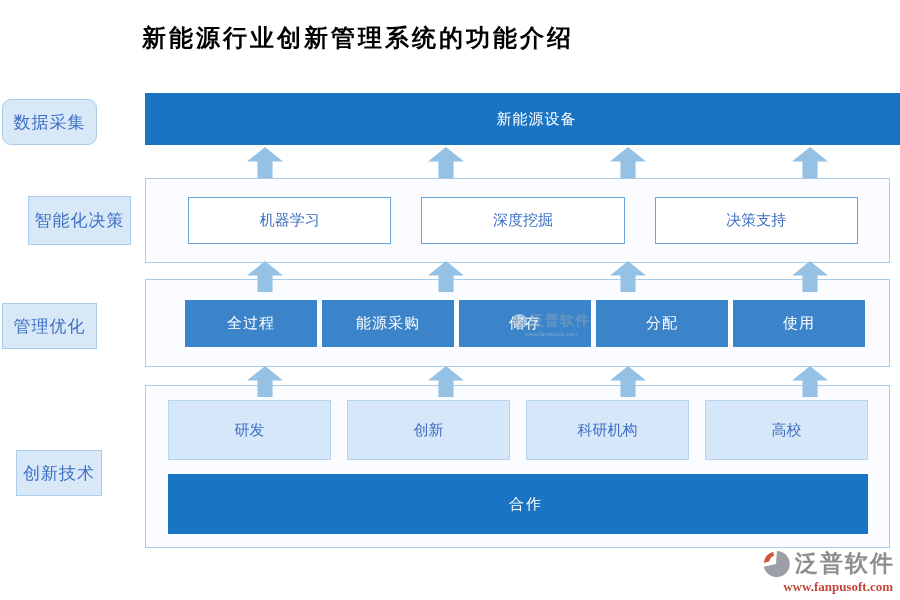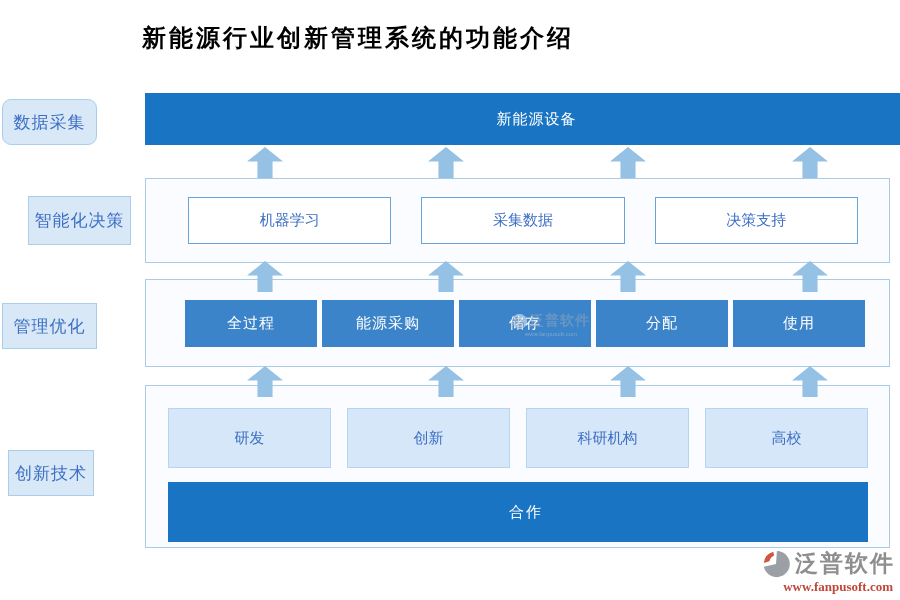--- a/index.html
+++ b/index.html
@@ -14,39 +14,39 @@
   }
   
   .side-label{
     position:absolute;background:#d9e8f7;border:1px solid #abcdec;
     color:#3e6fc4;font-size:17px;display:flex;align-items:center;justify-content:center;
     letter-spacing:1px;
   }
   .sl1{left:2px;top:99px;width:93px;height:44px;border-radius:9px;}
   .sl2{left:2px;top:196px;width:101px;height:47px;margin-left:26px;}
   .sl3{left:2px;top:303px;width:93px;height:44px;}
-  .sl4{left:8px;top:450px;width:84px;height:44px;}
+  .sl4{left:16px;top:450px;width:84px;height:44px;}
   
   .dark-bar{
     position:absolute;background:#1a74c4;color:#fff;font-size:15px;
     display:flex;align-items:center;justify-content:center;letter-spacing:1px;
   }
   .bar-top{left:145px;top:93px;width:783px;height:52px;}
   
   .layer-box{
     position:absolute;left:145px;width:745px;background:#fbfcff;
     border:1px solid #a9cbe8;box-sizing:border-box;z-index:1;
   }
   .layer2{top:178px;height:85px;}
   .layer3{top:279px;height:88px;}
   .layer4{top:385px;height:163px;}
   .row{display:flex;align-items:center;}
   .row2{height:100%;padding:0 31px 0 42px;gap:30px;}
   .row3{height:100%;padding:0 24px 0 39px;gap:5px;}
-  .row4{margin-top:22px;padding:0 21px 0 22px;gap:16px;}
+  .row4{margin-top:14px;padding:0 21px 0 22px;gap:16px;}
   .white-box{
     flex:1;height:45px;background:#ffffff;border:1px solid #6aa3d8;
     color:#3e6fc4;font-size:15px;display:flex;align-items:center;justify-content:center;
   }
   .blue-btn{
     flex:1;height:47px;background:#3c84c9;color:#fff;font-size:15px;
     display:flex;align-items:center;justify-content:center;letter-spacing:1px;
   }
   .light-box{
     flex:1;height:58px;background:#d5e7f8;border:1px solid #b5d5f0;
@@ -103,21 +103,21 @@
   <div class="dark-bar bar-top">新能源设备</div>
 
   <div class="arrow-up band-a a1"></div>
   <div class="arrow-up band-a a2"></div>
   <div class="arrow-up band-a a3"></div>
   <div class="arrow-up band-a a4"></div>
 
   <div class="layer-box layer2">
     <div class="row row2">
       <div class="white-box">机器学习</div>
-      <div class="white-box">采集数据</div>
+      <div class="white-box">深度挖掘</div>
       <div class="white-box">决策支持</div>
     </div>
   </div>
 
   <div class="arrow-up band-b a1"></div>
   <div class="arrow-up band-b a2"></div>
   <div class="arrow-up band-b a3"></div>
   <div class="arrow-up band-b a4"></div>
 
   <div class="layer-box layer3">

